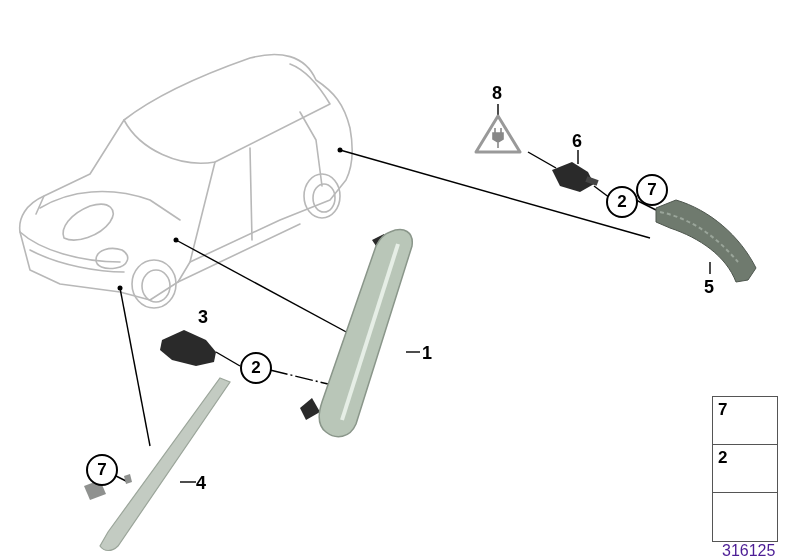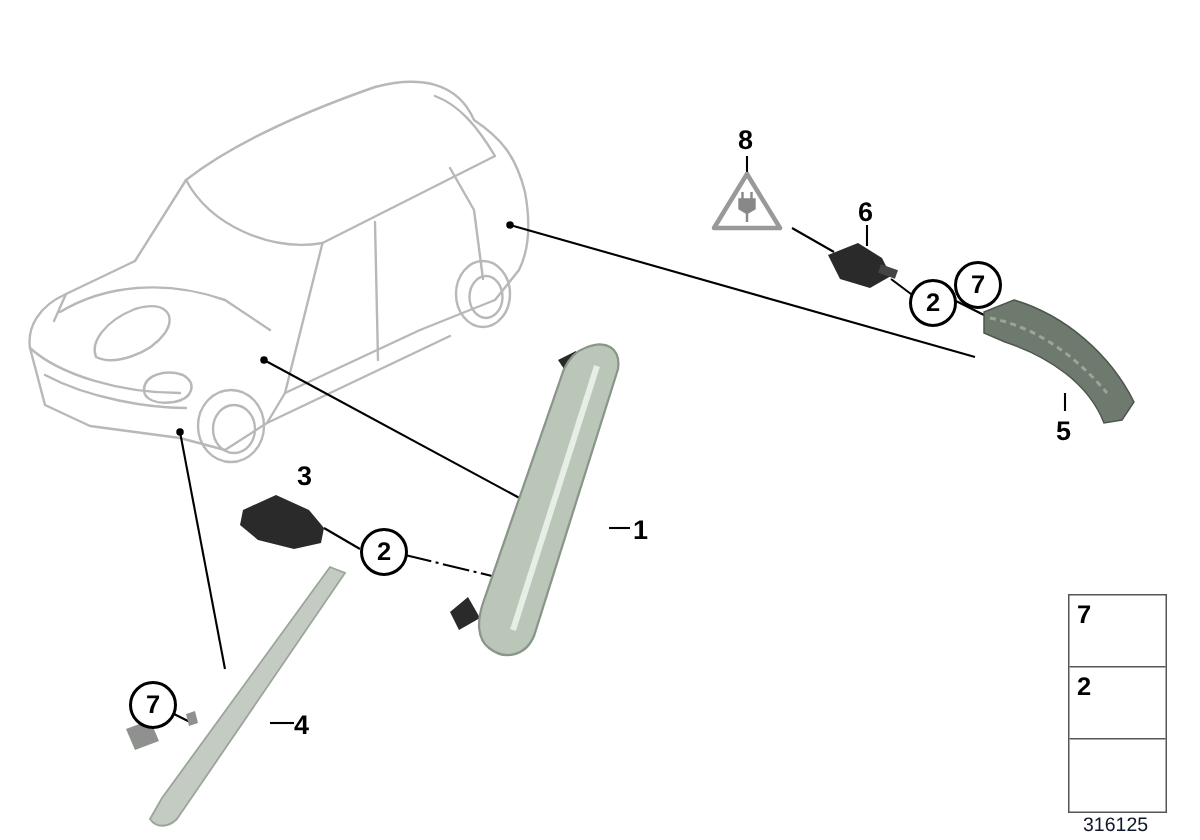--- a/index.html
+++ b/index.html
@@ -4,21 +4,21 @@
 <style>
   html,body{margin:0;padding:0;background:#ffffff;}
   body{width:800px;height:560px;position:relative;overflow:hidden;font-family:"Liberation Sans",sans-serif;}
   #canvas{position:absolute;left:0;top:0;width:800px;height:560px;}
   .callout{position:absolute;font-weight:bold;font-size:18px;color:#000;line-height:1;}
   .circ{position:absolute;width:28px;height:28px;border:2px solid #000;border-radius:50%;background:#fff;
         font-weight:bold;font-size:17px;text-align:center;line-height:28px;color:#000;}
   .legend{position:absolute;left:712px;top:396px;width:64px;height:144px;border:1px solid #555;background:#fff;}
   .legend-cell{position:absolute;left:0;width:64px;border-bottom:1px solid #555;}
   .legend-num{position:absolute;left:5px;top:3px;font-weight:bold;font-size:17px;}
-  .diagram-id{position:absolute;left:722px;top:542px;font-size:13px;color:#0f172a;}
+  .diagram-id{position:absolute;left:722px;top:542px;font-size:16px;color:#4c1d95;}
 </style>
 </head>
 <body>
 
 <svg id="canvas" viewBox="0 0 800 560" xmlns="http://www.w3.org/2000/svg">
 
   <g fill="none" stroke="#b8b8b8" stroke-width="1.6" stroke-linejoin="round" stroke-linecap="round">
     <path d="M20,232 C18,218 26,204 44,196 L90,174 L124,120 C160,92 210,72 250,58 C280,50 305,55 316,80 C334,92 344,104 350,128 C354,150 352,168 346,180 L330,200 L280,220 L190,262 L178,282 L150,300 L120,292 L60,284 L30,270 Z"></path>
     <path d="M124,120 C140,150 180,168 215,162 L330,104 C318,84 306,70 290,64"></path>
     <path d="M215,162 L190,262"></path>

